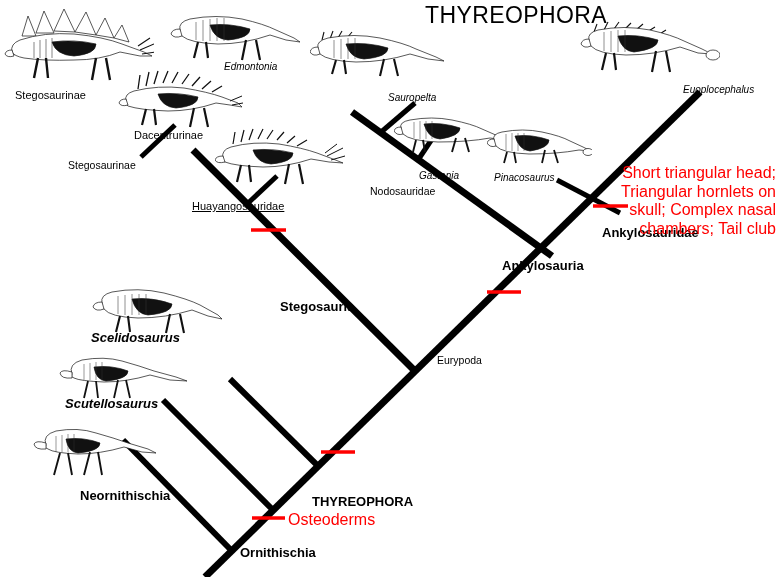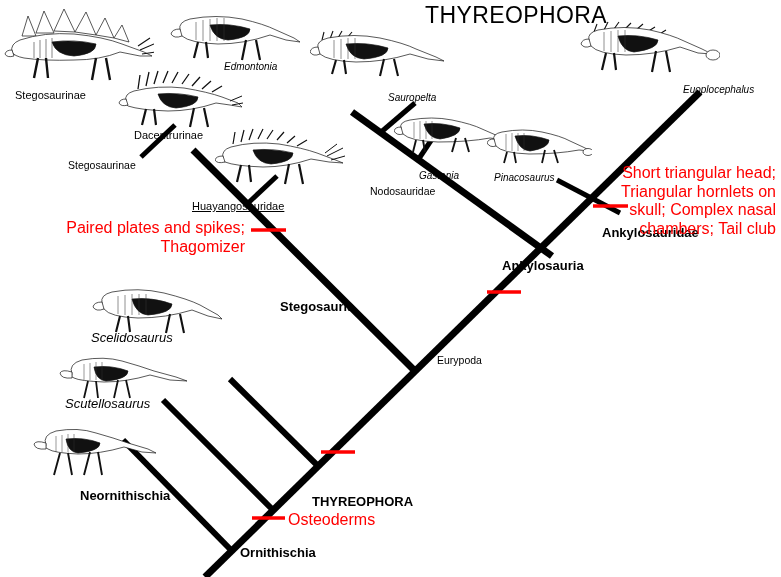--- a/index.html
+++ b/index.html
@@ -46,21 +46,21 @@
   .node-small {
     font-size: 10.5px;
     font-weight: normal;
   }
   .clade-bold {
     font-size: 13px;
     font-weight: bold;
   }
   .clade-bold-italic {
     font-size: 13px;
-    font-weight: normal;
+    font-weight: bold;
     font-style: italic;
   }
   .annot {
     position: absolute;
     color: #ff0000;
     font-size: 16px;
     line-height: 1.17;
     white-space: pre-line;
   }
   .annot.right {
@@ -301,22 +301,20 @@
   <div class="lbl clade-bold" style="left:280px; top:300px;">Stegosauria</div>
 
   <div class="lbl clade-bold" style="left:602px; top:226px;">Ankylosauridae</div>
 
   <div class="lbl clade-bold" style="left:502px; top:259px;">Ankylosauria</div>
 
   <div class="lbl clade-bold" style="left:312px; top:495px;">THYREOPHORA</div>
 
   <div class="lbl clade-bold" style="left:240px; top:546px;">Ornithischia</div>
 
-  <div class="annot right" style="left:20px; top:219px; width:225px;">Paired plates and spikes;
-Thagomizer</div>
 
   <div class="annot right" style="left:466px; top:164px; width:310px;">Short triangular head;
 Triangular hornlets on
 skull; Complex nasal
 chambers; Tail club</div>
 
 
 
   <div class="annot left" style="left:288px; top:511px; width:200px;">Osteoderms</div>
 

